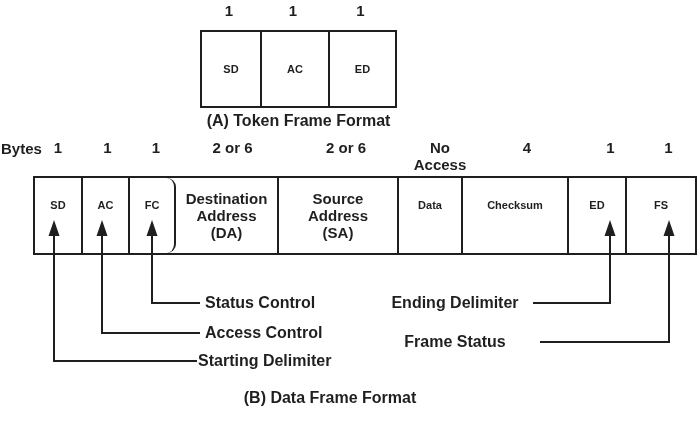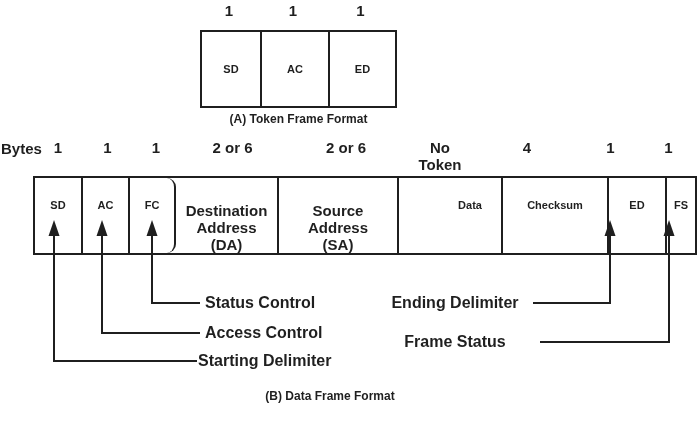--- a/index.html
+++ b/index.html
@@ -33,21 +33,21 @@
     justify-content: center;
     font-weight: bold;
     font-size: 11px;
     text-align: center;
     white-space: pre-line;
     line-height: 17px;
   }
   .frame-cell:last-child { border-right: none; }
   .cell-center { align-items: center; }
   .cell-top    { align-items: flex-start; padding-top: 19px; }
-  .cell-multi  { align-items: flex-start; padding-top: 24px; font-size: 15px; }
+  .cell-multi  { align-items: flex-start; padding-top: 12px; font-size: 15px; }
 
   
   .hdr {
     position: absolute;
     top: 139px;
     text-align: center;
     font-weight: bold;
     font-size: 15px;
     line-height: 17px;
     white-space: pre-line;
@@ -65,21 +65,21 @@
     top: 140px;
     font-weight: bold;
     font-size: 15px;
   }
 
   
   .caption {
     position: absolute;
     text-align: center;
     font-weight: bold;
-    font-size: 12px;
+    font-size: 16px;
   }
 
   
   .callout {
     position: absolute;
     font-weight: bold;
     font-size: 16px;
     line-height: 16px;
     white-space: nowrap;
   }
@@ -111,36 +111,36 @@
     <div class="caption" style="left:0; top:112px; width:197px;">(A) Token Frame Format</div>
   </div>
 
   <span class="bytes-word">Bytes</span>
   <span class="hdr" style="left:33px;  width:50px;">1</span>
   <span class="hdr" style="left:83px;  width:49px;">1</span>
   <span class="hdr" style="left:132px; width:48px;">1</span>
   <span class="hdr" style="left:180px; width:105px;">2 or 6</span>
   <span class="hdr" style="left:285px; width:122px;">2 or 6</span>
   <span class="hdr" style="left:407px; width:66px;">No
-Token</span>
+Access</span>
   <span class="hdr" style="left:473px; width:108px;">4</span>
   <span class="hdr" style="left:581px; width:59px;">1</span>
   <span class="hdr" style="left:640px; width:57px;">1</span>
 
   <div class="frame-table" style="left:33px; top:176px; width:664px; height:79px;">
     <div class="frame-cell cell-top" style="width:48px;">SD</div>
     <div class="frame-cell cell-top" style="width:47px;">AC</div>
     <div class="frame-cell cell-top" style="width:46px;border-radius:9px;">FC</div>
     <div class="frame-cell cell-multi" style="width:103px;">Destination
 Address
 (DA)</div>
     <div class="frame-cell cell-multi" style="width:120px;">Source
 Address
 (SA)</div>
-    <div class="frame-cell cell-top" style="width:64px;margin-left:40px;">Data</div>
+    <div class="frame-cell cell-top" style="width:64px;">Data</div>
     <div class="frame-cell cell-top" style="width:106px;">Checksum</div>
     <div class="frame-cell cell-top" style="width:58px;">ED</div>
     <div class="frame-cell cell-top" style="flex:1;">FS</div>
   </div>
 
   <div class="callout" style="left:205px; top:295px;">Status Control</div>
   <div class="callout" style="left:205px; top:325px;">Access Control</div>
   <div class="callout" style="left:198px; top:353px;">Starting Delimiter</div>
   <div class="callout right-align" style="left:380px; top:295px; width:150px;">Ending Delimiter</div>
   <div class="callout right-align" style="left:380px; top:334px; width:150px;">Frame Status</div>

